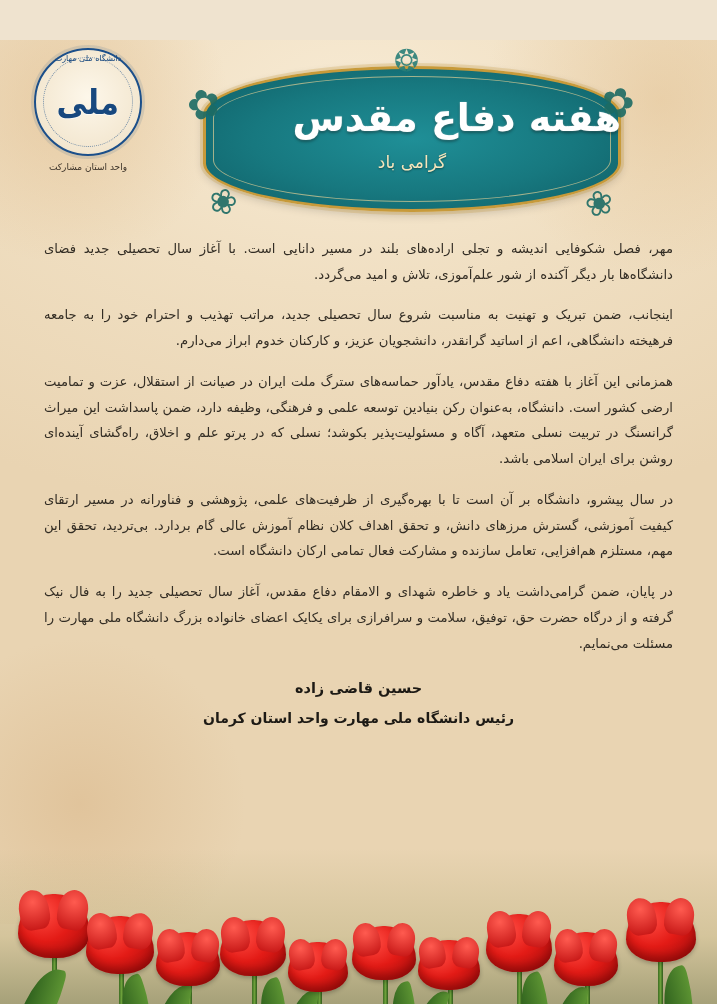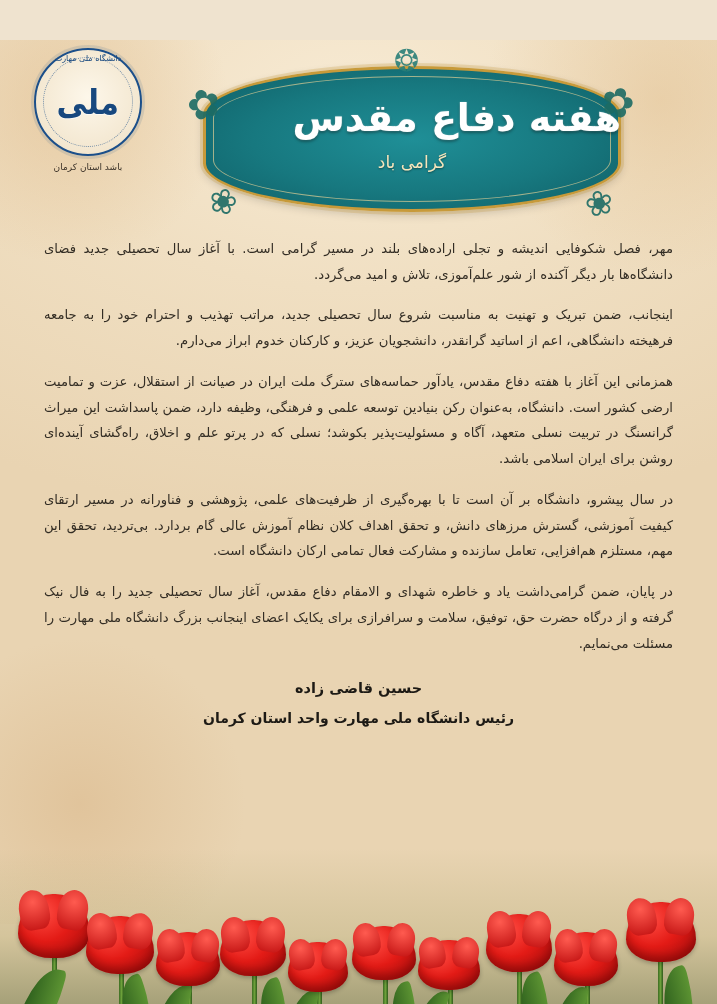--- a/index.html
+++ b/index.html
@@ -195,44 +195,44 @@
   <div class="wash tr"></div>
   <div class="wash bl"></div>
 
   <div class="header">
 
     <div class="logo">
       <div class="ring">
         <div class="arc">دانشگاه ملی مهارت</div>
         <div class="mark">ملی</div>
       </div>
-      <div class="unit">باشد استان کرمان</div>
+      <div class="unit">واحد استان مشارکت</div>
     </div>
 
     <div class="banner">
       <div class="frame"></div>
       <span class="orn o1">✿</span>
       <span class="orn o2">✿</span>
       <span class="orn o3">❀</span>
       <span class="orn o4">❀</span>
       <span class="orn o5">❂</span>
       <div class="title">هفته دفاع مقدس</div>
       <div class="subtitle">گرامی باد</div>
     </div>
 
   </div>
 
   <div class="content">
 
 
-    <p class="para">مهر، فصل شکوفایی اندیشه و تجلی اراده‌های بلند در مسیر گرامی است. با آغاز سال تحصیلی جدید فضای دانشگاه‌ها بار دیگر آکنده از شور علم‌آموزی، تلاش و امید می‌گردد.</p>
+    <p class="para">مهر، فصل شکوفایی اندیشه و تجلی اراده‌های بلند در مسیر دانایی است. با آغاز سال تحصیلی جدید فضای دانشگاه‌ها بار دیگر آکنده از شور علم‌آموزی، تلاش و امید می‌گردد.</p>
     <p class="para">اینجانب، ضمن تبریک و تهنیت به مناسبت شروع سال تحصیلی جدید، مراتب تهذیب و احترام خود را به جامعه فرهیخته دانشگاهی، اعم از اساتید گرانقدر، دانشجویان عزیز، و کارکنان خدوم ابراز می‌دارم.</p>
     <p class="para">همزمانی این آغاز با هفته دفاع مقدس، یادآور حماسه‌های سترگ ملت ایران در صیانت از استقلال، عزت و تمامیت ارضی کشور است. دانشگاه، به‌عنوان رکن بنیادین توسعه علمی و فرهنگی، وظیفه دارد، ضمن پاسداشت این میراث گرانسنگ در تربیت نسلی متعهد، آگاه و مسئولیت‌پذیر بکوشد؛ نسلی که در پرتو علم و اخلاق، راه‌گشای آینده‌ای روشن برای ایران اسلامی باشد.</p>
     <p class="para">در سال پیشرو، دانشگاه بر آن است تا با بهره‌گیری از ظرفیت‌های علمی، پژوهشی و فناورانه در مسیر ارتقای کیفیت آموزشی، گسترش مرزهای دانش، و تحقق اهداف کلان نظام آموزش عالی گام بردارد. بی‌تردید، تحقق این مهم، مستلزم هم‌افزایی، تعامل سازنده و مشارکت فعال تمامی ارکان دانشگاه است.</p>
-    <p class="para">در پایان، ضمن گرامی‌داشت یاد و خاطره شهدای و الامقام دفاع مقدس، آغاز سال تحصیلی جدید را به فال نیک گرفته و از درگاه حضرت حق، توفیق، سلامت و سرافرازی برای یکایک اعضای اینجانب بزرگ دانشگاه ملی مهارت را مسئلت می‌نمایم.</p>
+    <p class="para">در پایان، ضمن گرامی‌داشت یاد و خاطره شهدای و الامقام دفاع مقدس، آغاز سال تحصیلی جدید را به فال نیک گرفته و از درگاه حضرت حق، توفیق، سلامت و سرافرازی برای یکایک اعضای خانواده بزرگ دانشگاه ملی مهارت را مسئلت می‌نمایم.</p>
 
     <div class="sign">
       <div class="name">حسین قاضی زاده</div>
       <div class="role">رئیس دانشگاه ملی مهارت واحد استان کرمان</div>
     </div>
 
   </div>
 
   <div class="footer">
     <div class="foot-grad"></div>

